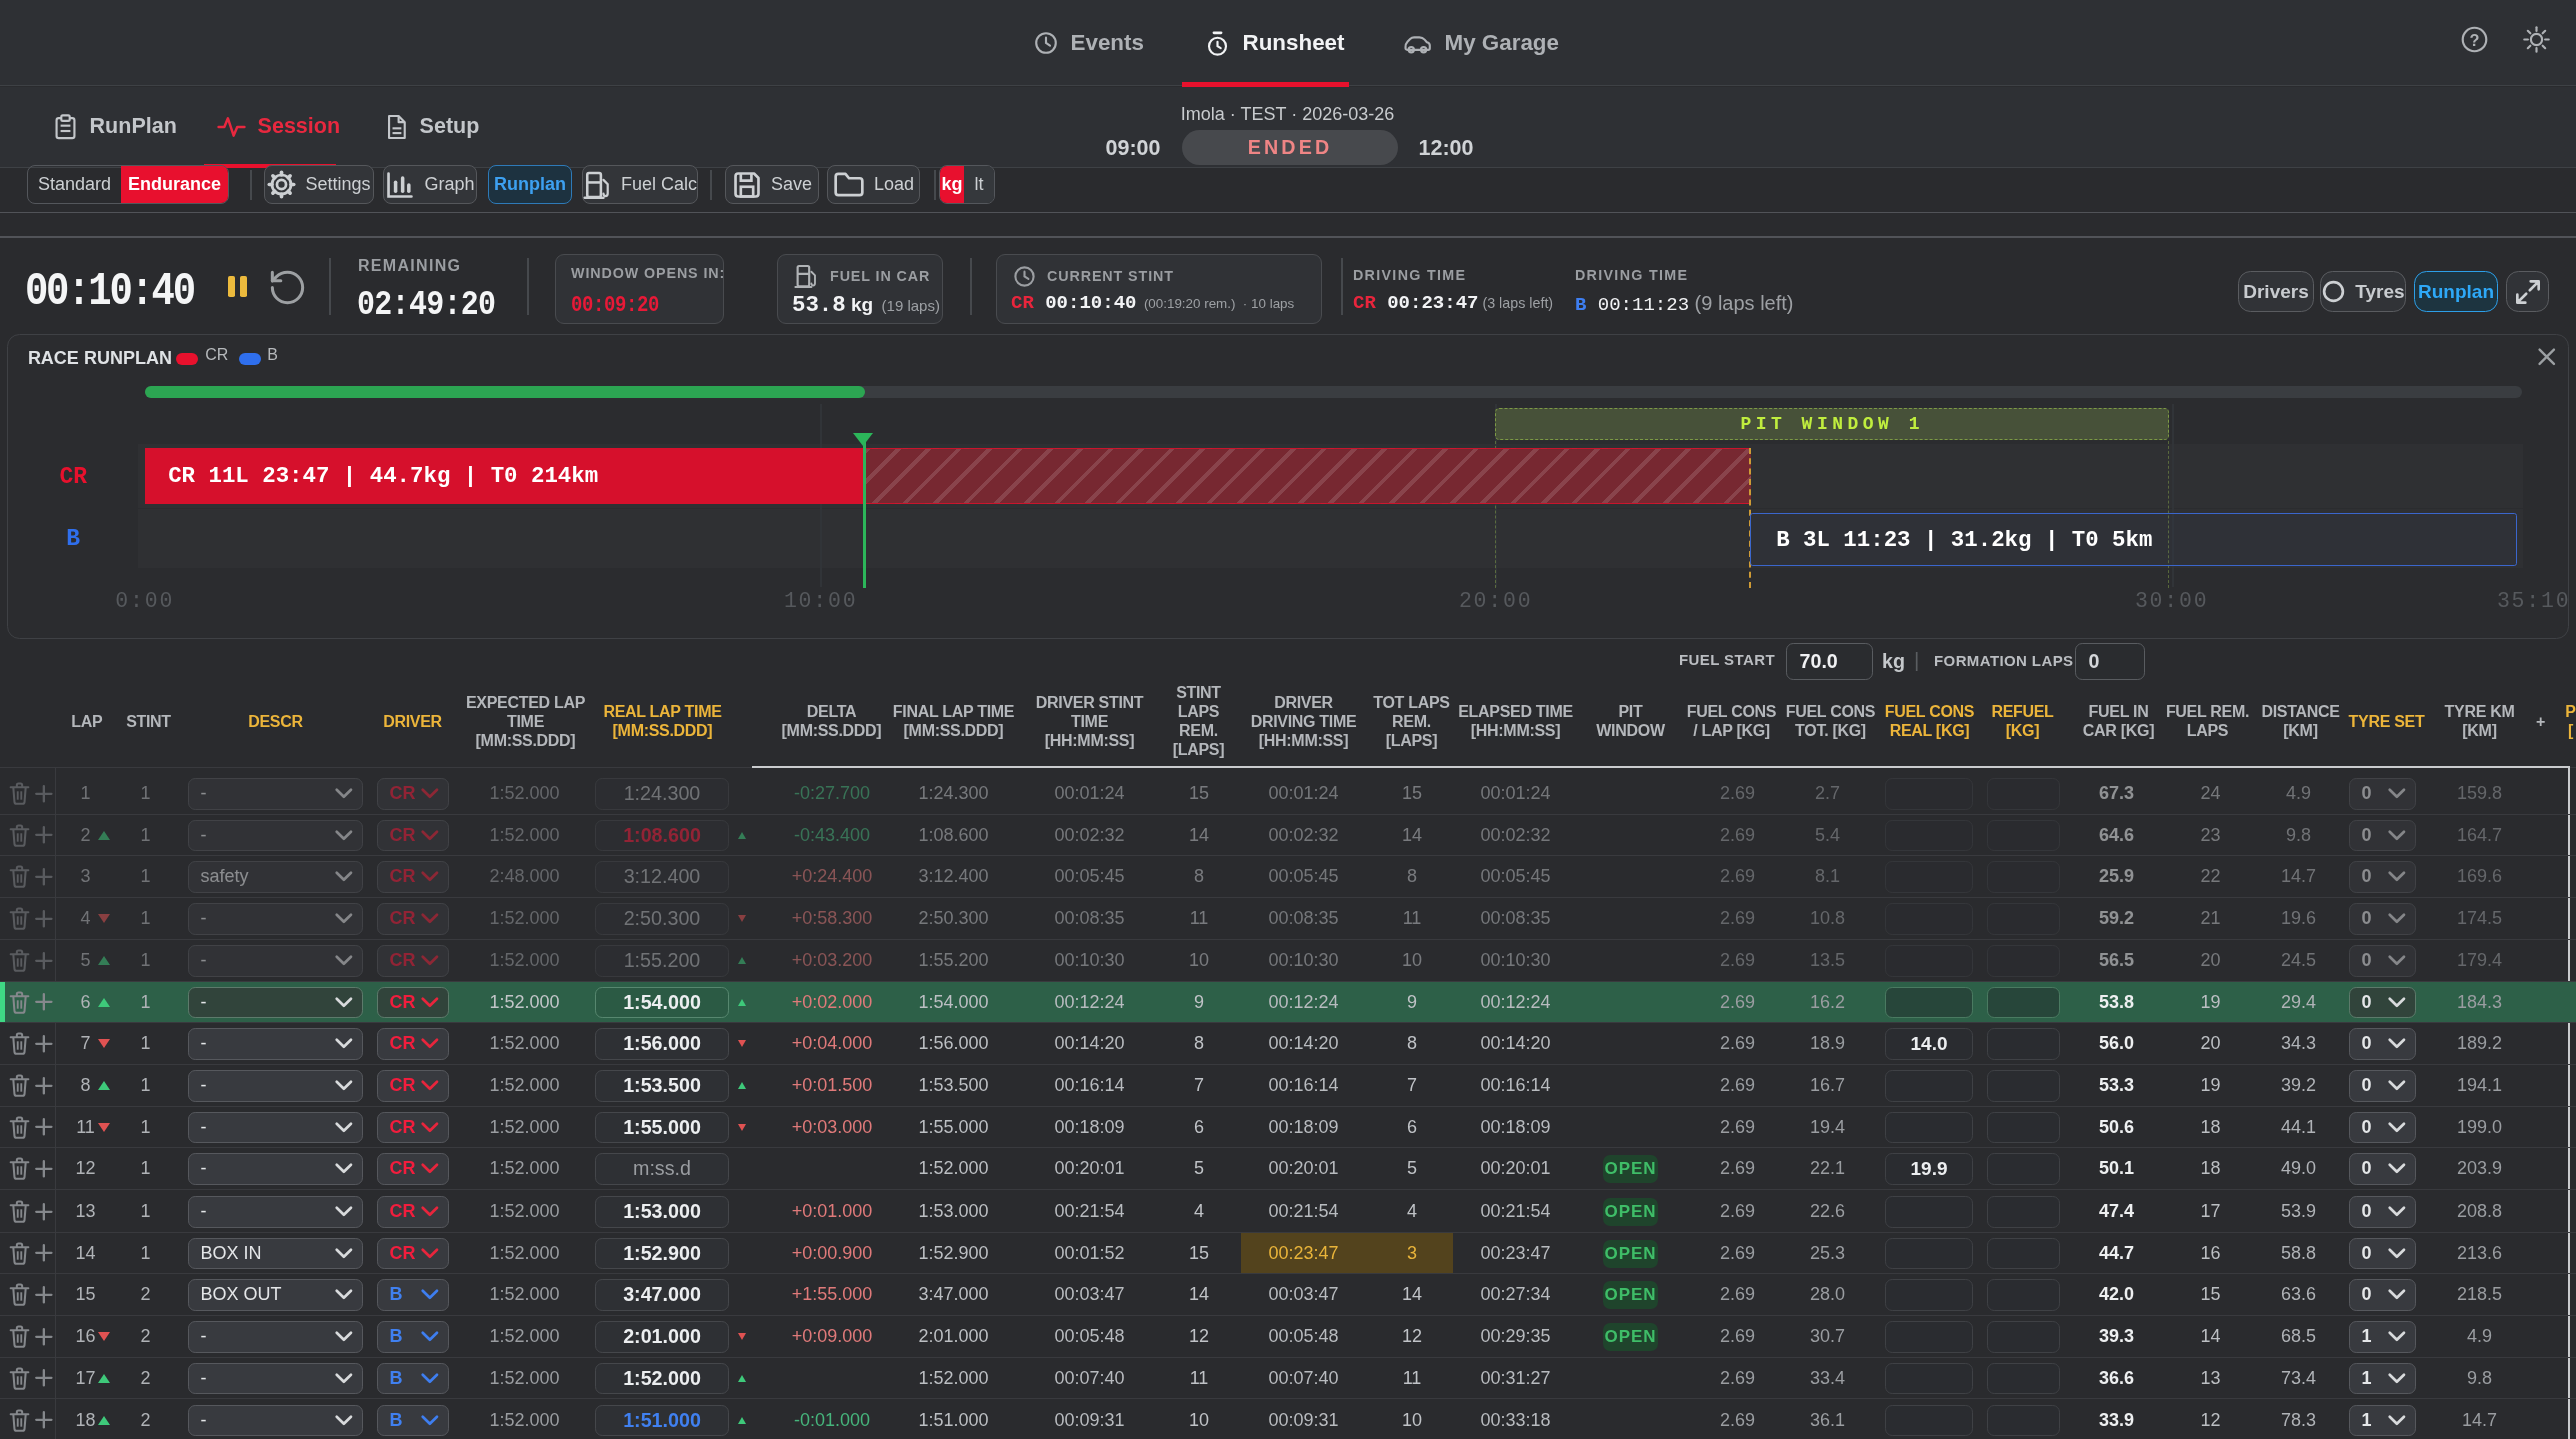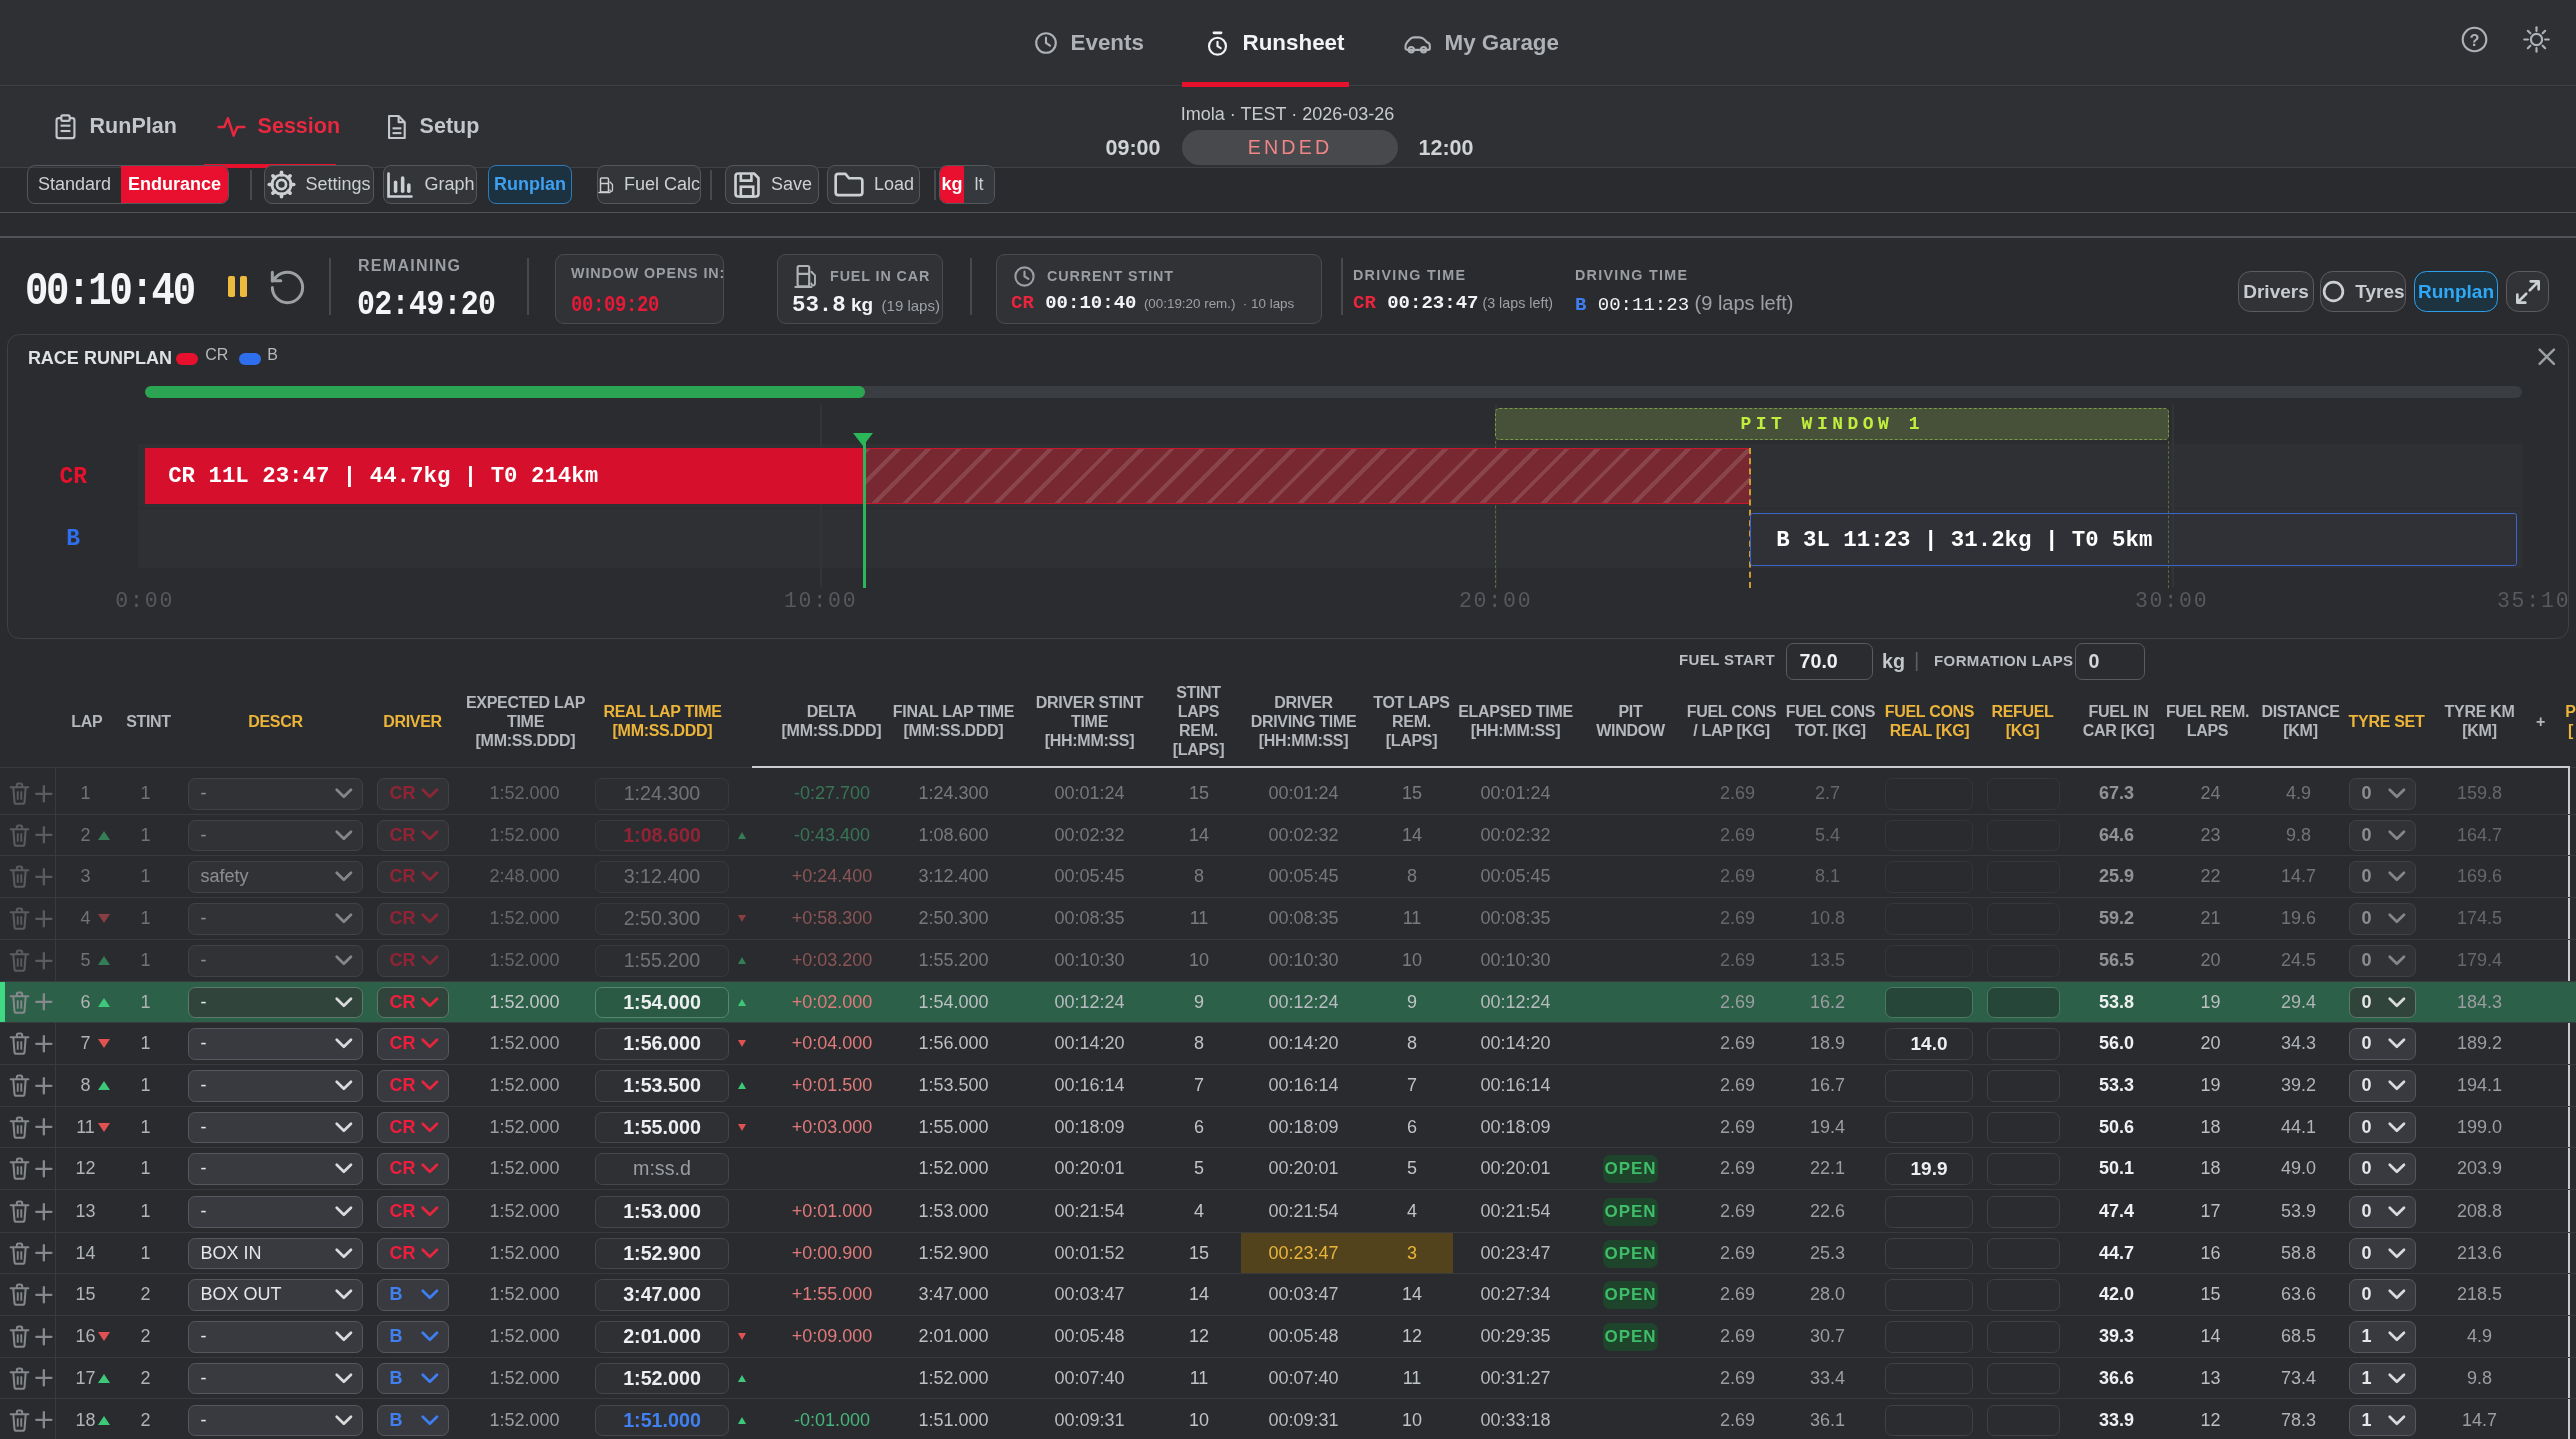--- a/index.html
+++ b/index.html
@@ -8,21 +8,21 @@
 svg{display:block}
 
 .navbar{position:absolute;left:0;top:0;width:2576px;height:86px;background:#2e3034;border-bottom:0.9px solid #3e4145}
 .tabbar{position:absolute;left:0;top:87px;width:2576px;height:81px;background:#2e3034;border-bottom:0.9px solid #3e4145}
 .toolbar{position:absolute;left:0;top:169px;width:2576px;height:44px;background:#2a2b2e;border-bottom:1.8px solid #515358}
 .navitem{position:absolute;top:0;height:86px;display:flex;align-items:center;gap:12.5px;color:#aeb1b5;font-size:22.4px;font-weight:600}
 .navitem.on{color:#f2f3f5}
 .redline{position:absolute;background:#e8112d}
 .tabitem{position:absolute;top:87px;height:79px;display:flex;align-items:center;gap:11.6px;color:#c3c6ca;font-size:21.5px;font-weight:600}
 .tabitem.on{color:#e8283f}
-.pill-ended{position:absolute;border-radius:19.7px;background:#47494d;display:flex;align-items:center;justify-content:center;color:#ef8585;font-weight:400;letter-spacing:3.1px;font-size:19.7px}
+.pill-ended{position:absolute;border-radius:19.7px;background:#47494d;display:flex;align-items:center;justify-content:center;color:#ef8585;font-weight:700;letter-spacing:3.1px;font-size:19.7px}
 
 .btn{position:absolute;top:165px;height:39px;border:0.9px solid #55575b;border-radius:8px;background:#333539;color:#cdd0d3;display:flex;align-items:center;justify-content:center;gap:9px;font-size:18px;font-weight:500;white-space:nowrap}
 .btn.blue{color:#3da0f0;border-color:#2e7ab8;background:#1d3240}
 .seg{position:absolute;top:165px;height:39px;border:0.9px solid #54575c;border-radius:8px;overflow:hidden;display:flex}
 .seg>div{display:flex;align-items:center;justify-content:center;font-size:18px;font-weight:500}
 .vdiv{position:absolute;width:1.8px;background:#46494d}
 
 .boxcard{position:absolute;background:#303236;border:1.8px solid #494b4f;border-radius:9px}
 .slab{position:absolute;color:#9b9ea2;font-weight:600;letter-spacing:1.8px;white-space:nowrap}
 .rbtn{position:absolute;top:271px;height:41px;border:1.3px solid #5a5c60;border-radius:12.5px;background:#313337;color:#c8cbcf;display:flex;align-items:center;justify-content:center;gap:9px;font-size:19px;font-weight:600}
@@ -153,21 +153,21 @@
 <div class="btn" style="left:383px;width:94px">
     <svg width="30" height="30" viewBox="0 0 34 34" style="">
       <path d="M4 4v26h26" fill="none" stroke="#cdd0d3" stroke-width="3" stroke-linecap="round"></path>
       <line x1="12" y1="24" x2="12" y2="14" stroke="#cdd0d3" stroke-width="4" stroke-linecap="round"></line>
       <line x1="20" y1="24" x2="20" y2="9" stroke="#cdd0d3" stroke-width="4" stroke-linecap="round"></line>
       <line x1="27" y1="24" x2="27" y2="17" stroke="#cdd0d3" stroke-width="4" stroke-linecap="round"></line>
     </svg>
     <span>Graph</span>
   </div>
 <div class="btn blue" style="left:488px;width:84px;font-weight:700">Runplan</div>
-<div class="btn" style="left:597px;width:104px">
+<div class="btn" style="left:582px;width:116px">
     <svg width="30" height="32" viewBox="0 0 34 36" style="">
       <rect x="5" y="4" width="16" height="28" rx="2" fill="none" stroke="#cdd0d3" stroke-width="3"></rect>
       <line x1="5" y1="15" x2="21" y2="15" stroke="#cdd0d3" stroke-width="3"></line>
       <path d="M24 12l5 5v11c0 4-5 4-5 0" fill="none" stroke="#cdd0d3" stroke-width="2.6" stroke-linecap="round"></path>
       <line x1="2" y1="33" x2="24" y2="33" stroke="#cdd0d3" stroke-width="3" stroke-linecap="round"></line>
     </svg>
     <span>Fuel Calc</span>
   </div>
 <div class="vdiv" style="left:710px;top:170px;height:30px"></div>
 <div class="btn" style="left:725px;width:94px">

